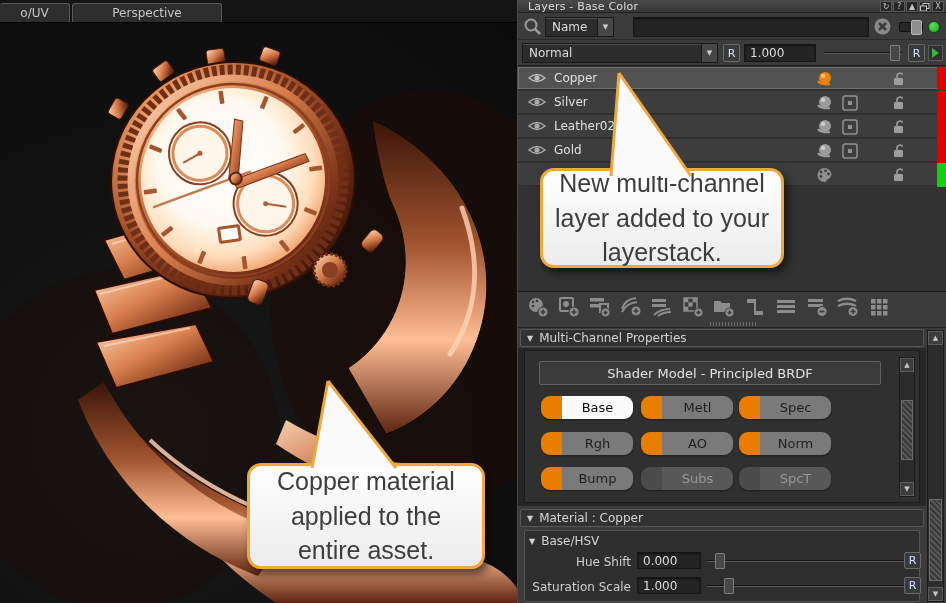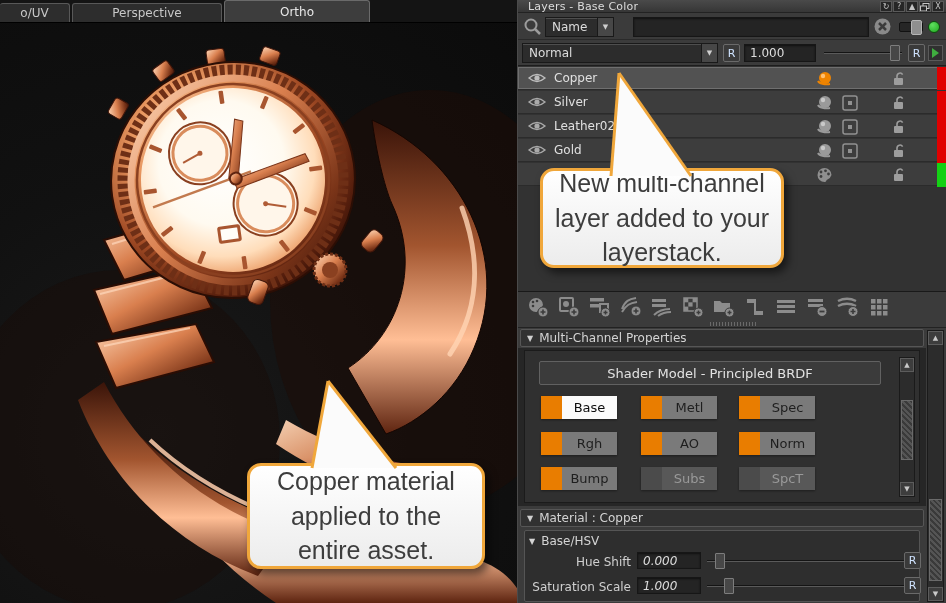--- a/index.html
+++ b/index.html
@@ -118,21 +118,21 @@
   .sec-hdr .tri { font-size:8px; margin:0 6px 0 6px; color:#cfcfcf; }
   .hdr-mcp { top:329px; }
   .hdr-mat { top:509px; }
 
   .mcp-body { position:absolute; left:0; top:348px; width:408px; height:158px; background:#262626; }
   .content-box { position:absolute; left:6px; top:2px; width:396px; height:153px; background:#303030;
                  border:1px solid #1b1b1b; }
   .shader-bar { position:absolute; left:14px; top:10px; width:342px; height:24px; background:#3b3b3b;
                 border:1px solid #616161; border-radius:2px; color:#e2e2e2; font-size:13px;
                 display:flex; align-items:center; justify-content:center; }
-  .chan { position:absolute; width:76px; height:23px; display:flex; border-radius:0; overflow:hidden;
+  .chan { position:absolute; width:92px; height:23px; display:flex; border-radius:9px; overflow:hidden;
           box-shadow:0 1px 2px rgba(0,0,0,.4); }
   .chan .sw { width:21px; height:100%; background:#e97d00; }
   .chan .cl { flex:1; display:flex; align-items:center; justify-content:center; font-size:13px;
               background:#7a7a7a; color:#1e1e1e; }
   .chan.selected .cl { background:#fbfbfb; color:#0d0d0d; }
   .chan.disabled .sw { background:#4b4b4b; }
   .chan.disabled .cl { background:#585858; color:#999999; }
 
   
   .vscroll { position:absolute; background:#2c2c2c; border:1px solid #1a1a1a; }
@@ -144,41 +144,38 @@
   .inner-scroll { left:374px; top:6px; width:16px; height:140px; }
   .outer-scroll { position:absolute; left:409px; top:330px; width:17px; height:272px;
                   background:#2c2c2c; border:1px solid #1a1a1a; }
 
   
   .hsv-box { position:absolute; left:6px; top:530px; width:396px; height:72px; background:#2e2e2e;
              border:1px solid #555; border-radius:2px; }
   .hsv-hdr { position:absolute; left:4px; top:3px; display:flex; align-items:center; color:#d4d4d4; font-size:12px; }
   .hsv-hdr .tri { font-size:8px; margin-right:6px; }
   .param-label { position:absolute; width:104px; text-align:right; font-size:12px; color:#d0d0d0; }
-  .param-input { width:64px; height:17px;font-style:italic; }
+  .param-input { width:64px; height:17px; }
   .param-slider { width:198px; }
   .param-r { width:17px; height:17px; line-height:16px; }
 
   .icon-svg { display:block; }
 </style>
 </head>
 <body>
 
 <div class="app">
 
   <div class="viewport">
     <div class="tabbar">
       <div class="tab t0">
           <span>o/UV</span>
         </div>
       <div class="tab t1">
           <span>Perspective</span>
-        </div>
-      <div class="tab t2 active">
-          <span>Ortho</span>
         </div>
     </div>
 
     <div class="watch-wrap">
       <svg class="icon-svg" width="518" height="580" viewBox="0 23 518 580">
         <defs>
           <radialGradient id="gDial" cx="45%" cy="40%" r="62%">
             <stop offset="0%" stop-color="#ffffff"></stop>
               <stop offset="55%" stop-color="#fffaf0"></stop>
             <stop offset="82%" stop-color="#ffddba"></stop>

